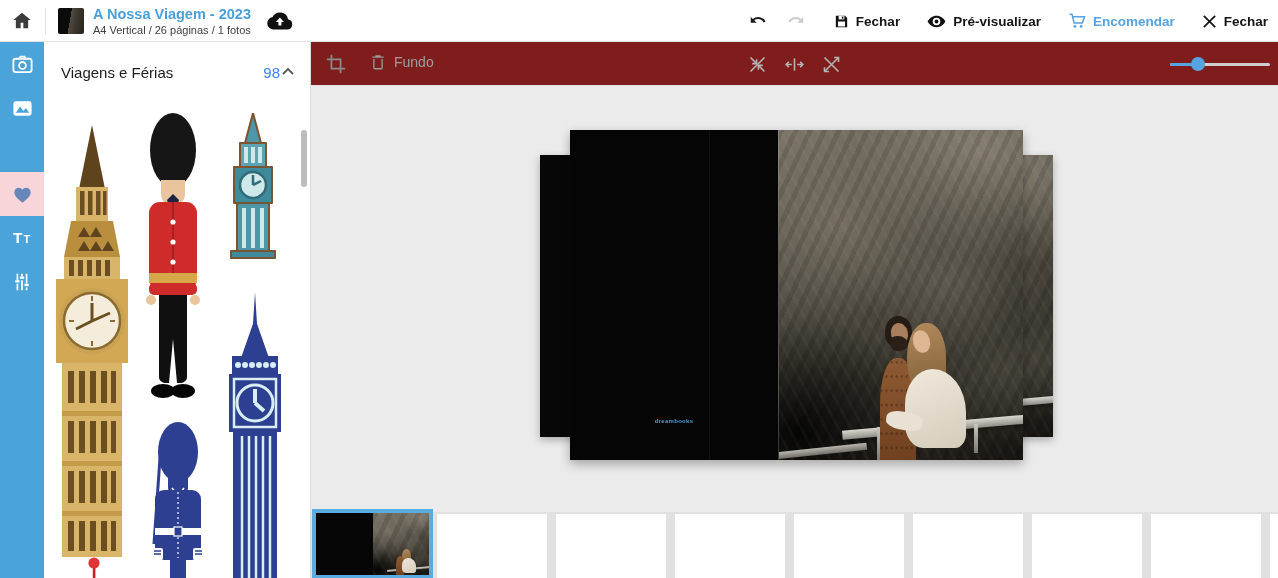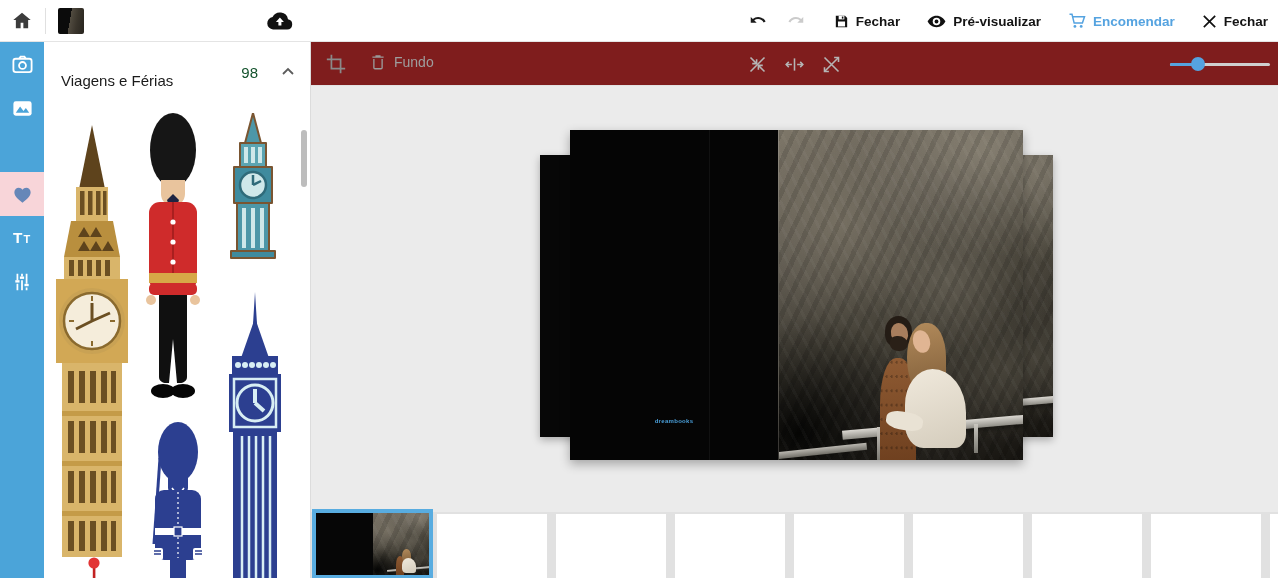--- a/index.html
+++ b/index.html
@@ -28,22 +28,22 @@
   .mr12{ margin-right:12px; } .mr26{ margin-right:26px; }
 
   
   .rail { position:absolute; left:0; top:42px; width:44px; height:536px; background:#4BA4D9; z-index:20; }
   .rail-tab { position:absolute; left:0; width:44px; height:44px; display:flex; align-items:center; justify-content:center; cursor:pointer; }
   .rail-tab.active { background:#F8D5D9; }
 
   
   .panel { position:absolute; left:44px; top:42px; width:267px; height:536px; background:#fff; border-right:1px solid #dcdcdc; z-index:15; overflow:hidden; }
   .panel-header { position:absolute; left:0; top:0; width:100%; height:60px; }
-  .panel-title { position:absolute; left:17px; top:22px; font-size:15px; color:#1b1b1b;margin-top:8px; }
-  .panel-count { position:absolute; right:52px; top:22px; font-size:15px; color:#14532d; }
+  .panel-title { position:absolute; left:17px; top:22px; font-size:15px; color:#1b1b1b; }
+  .panel-count { position:absolute; right:30px; top:22px; font-size:15px; color:#3b82f6; }
   .panel-chevron { position:absolute; right:14px; top:22px; width:16px; height:16px; cursor:pointer; }
   .sticker { position:absolute; cursor:pointer; }
   .panel-scrollthumb { position:absolute; right:3px; top:88px; width:6px; height:57px; border-radius:3px; background:#bdbdbd; cursor:pointer; }
 
   
   .ctoolbar { position:absolute; left:311px; top:42px; width:967px; height:44px; background:#7f1d1d; border-bottom:1px solid #e2e2e2; z-index:18; }
   .tool-crop { position:absolute; left:14px; top:11px; width:22px; height:22px; cursor:pointer; }
   .tool-fundo { position:absolute; left:58px; top:11px; display:flex; align-items:center; gap:7px; cursor:pointer; }
   .fundo-label { font-size:14px; color:#9e9e9e; }
   .tool-center { position:absolute; left:50%; top:11px; transform:translateX(-50%); display:flex; gap:15px; }
@@ -105,20 +105,24 @@
 <div class="app">
 
   <div class="header">
     <div class="home-btn">
       <svg viewBox="0 0 24 24" width="22" height="22">
           <path d="M12 3 2.5 11h2.8v9h5.2v-6h3v6h5.2v-9h2.8z" fill="#3c3c3c"></path>
         </svg>
     </div>
     <div class="hdr-divider"></div>
     <div class="proj-thumb"></div>
+    <div class="title-block">
+      <div class="proj-title">A Nossa Viagem - 2023</div>
+      <div class="proj-subtitle">A4 Vertical / 26 páginas / 1 fotos</div>
+    </div>
     <div class="cloud-ind">
       <svg viewBox="0 0 30 24" width="30" height="24">
         <path d="M24 10.2A8.2 8.2 0 0 0 8.6 8 6.3 6.3 0 0 0 9 20.5h14.2A5.2 5.2 0 0 0 24 10.2z" fill="#111"></path>
         <path d="M15.9 8.5l4 4.4h-2.5v3.6h-3v-3.6h-2.5z" fill="#fff"></path>
       </svg>
     </div>
 
     <div class="hdr-actions">
       <div class="icon-btn mr12">
         <svg viewBox="0 0 24 24" width="22" height="22">

